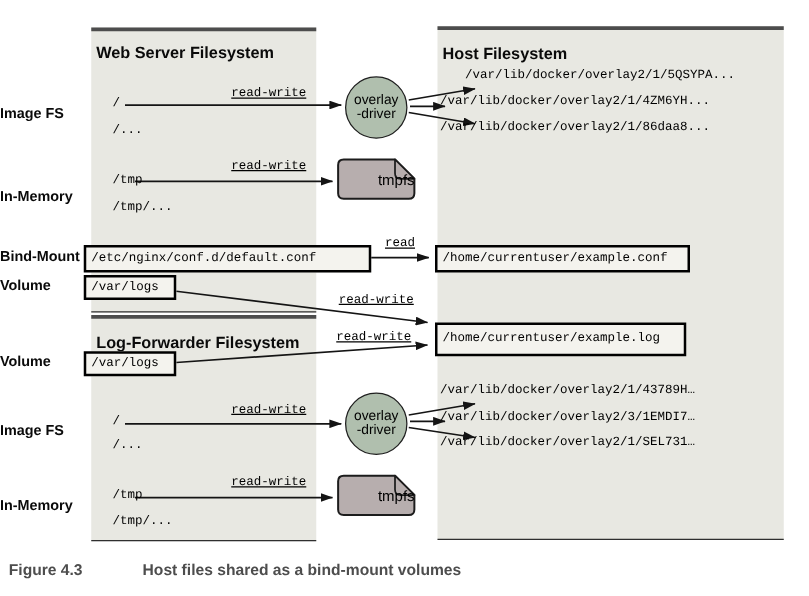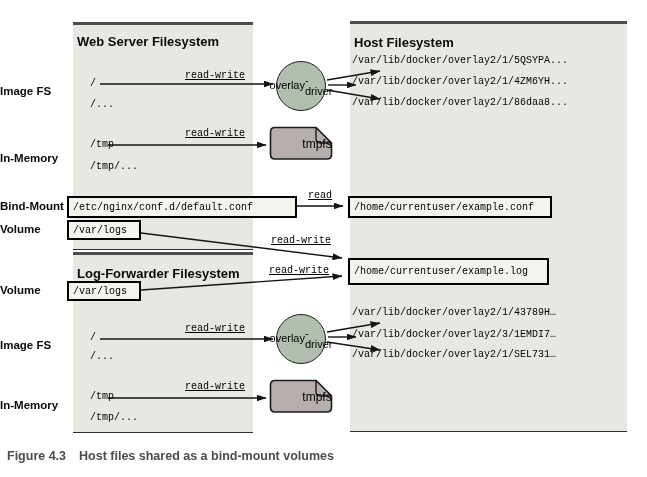--- a/index.html
+++ b/index.html
@@ -16,31 +16,31 @@
          font:bold 11.5px/14px "Liberation Sans",sans-serif;color:#0a0a0a;white-space:nowrap;}
   .mono{position:absolute;z-index:2;font:10px/12px "Liberation Mono",monospace;
          color:#000;white-space:pre;}
   .arrow-label{position:absolute;z-index:2;transform:translateX(-50%);
          font:10px/12px "Liberation Mono",monospace;color:#000;white-space:pre;text-decoration:underline;}
   .path-box{position:absolute;z-index:3;box-sizing:border-box;border:2.5px solid #000;
          background:var(--path-box-fill);display:flex;align-items:center;
          padding:0 4px;font:10px "Liberation Mono",monospace;color:#000;white-space:pre;}
   .overlay-circle{position:absolute;z-index:3;width:50px;height:50px;border-radius:50%;
          box-sizing:border-box;background:var(--overlay-circle-fill);border:1.5px solid #1f1f1f;
-         display:flex;align-items:center;justify-content:center;
+         display:flex;flex-direction:column;align-items:center;justify-content:center;
          font:11px/11.5px "Liberation Sans",sans-serif;color:#000;}
   .tmpfs-note{position:absolute;z-index:3;width:64px;height:35px;}
   .tmpfs-note svg{position:absolute;left:0;top:0;}
   .note-body{fill:var(--tmpfs-fill);stroke:#1c1c1c;stroke-width:1.6;stroke-linejoin:round;}
   .note-fold{fill:var(--tmpfs-fill);stroke:#1c1c1c;stroke-width:1.4;stroke-linejoin:round;}
   .note-label{position:absolute;left:0;top:0;width:60px;height:35px;display:flex;
          align-items:center;justify-content:center;font:12px "Liberation Sans",sans-serif;color:#000;padding-left:18px;}
   .caption{position:absolute;left:7px;top:448px;z-index:2;
          font:bold 12.5px/16px "Liberation Sans",sans-serif;color:var(--caption-color);white-space:nowrap;}
-  .caption .cap-text{margin-left:13px;}
+  .caption .cap-text{padding-left:48px;}
 </style>
 </head>
 <body>
 
 <div class="stage">
 
   <div class="panel" style="left:73px;top:22px;width:180px;height:228px"></div>
   <div class="panel" style="left:73px;top:252px;width:180px;height:181px"></div>
   <div class="panel" style="left:350px;top:21px;width:277px;height:411px"></div>
 
@@ -80,21 +80,21 @@
   <div class="mono" style="left:90px;top:78px">/</div>
   <div class="mono" style="left:90px;top:99px">/...</div>
   <div class="mono" style="left:90px;top:139px">/tmp</div>
   <div class="mono" style="left:90px;top:161px">/tmp/...</div>
 
   <div class="mono" style="left:90px;top:332px">/</div>
   <div class="mono" style="left:90px;top:351px">/...</div>
   <div class="mono" style="left:90px;top:391px">/tmp</div>
   <div class="mono" style="left:90px;top:412px">/tmp/...</div>
 
-  <div class="mono" style="left:352px;top:55px">/var/lib/docker/overlay2/1/5QSYPA...</div>
+  <div class="mono" style="left:372px;top:55px">/var/lib/docker/overlay2/1/5QSYPA...</div>
   <div class="mono" style="left:352px;top:76px">/var/lib/docker/overlay2/1/4ZM6YH...</div>
   <div class="mono" style="left:352px;top:97px">/var/lib/docker/overlay2/1/86daa8...</div>
   <div class="mono" style="left:352px;top:307px">/var/lib/docker/overlay2/1/43789H…</div>
   <div class="mono" style="left:352px;top:329px">/var/lib/docker/overlay2/3/1EMDI7…</div>
   <div class="mono" style="left:352px;top:349px">/var/lib/docker/overlay2/1/SEL731…</div>
 
   <div class="arrow-label" style="left:215px;top:70px">read-write</div>
   <div class="arrow-label" style="left:215px;top:128px">read-write</div>
   <div class="arrow-label" style="left:320px;top:190px">read</div>
   <div class="arrow-label" style="left:301px;top:235px">read-write</div>

